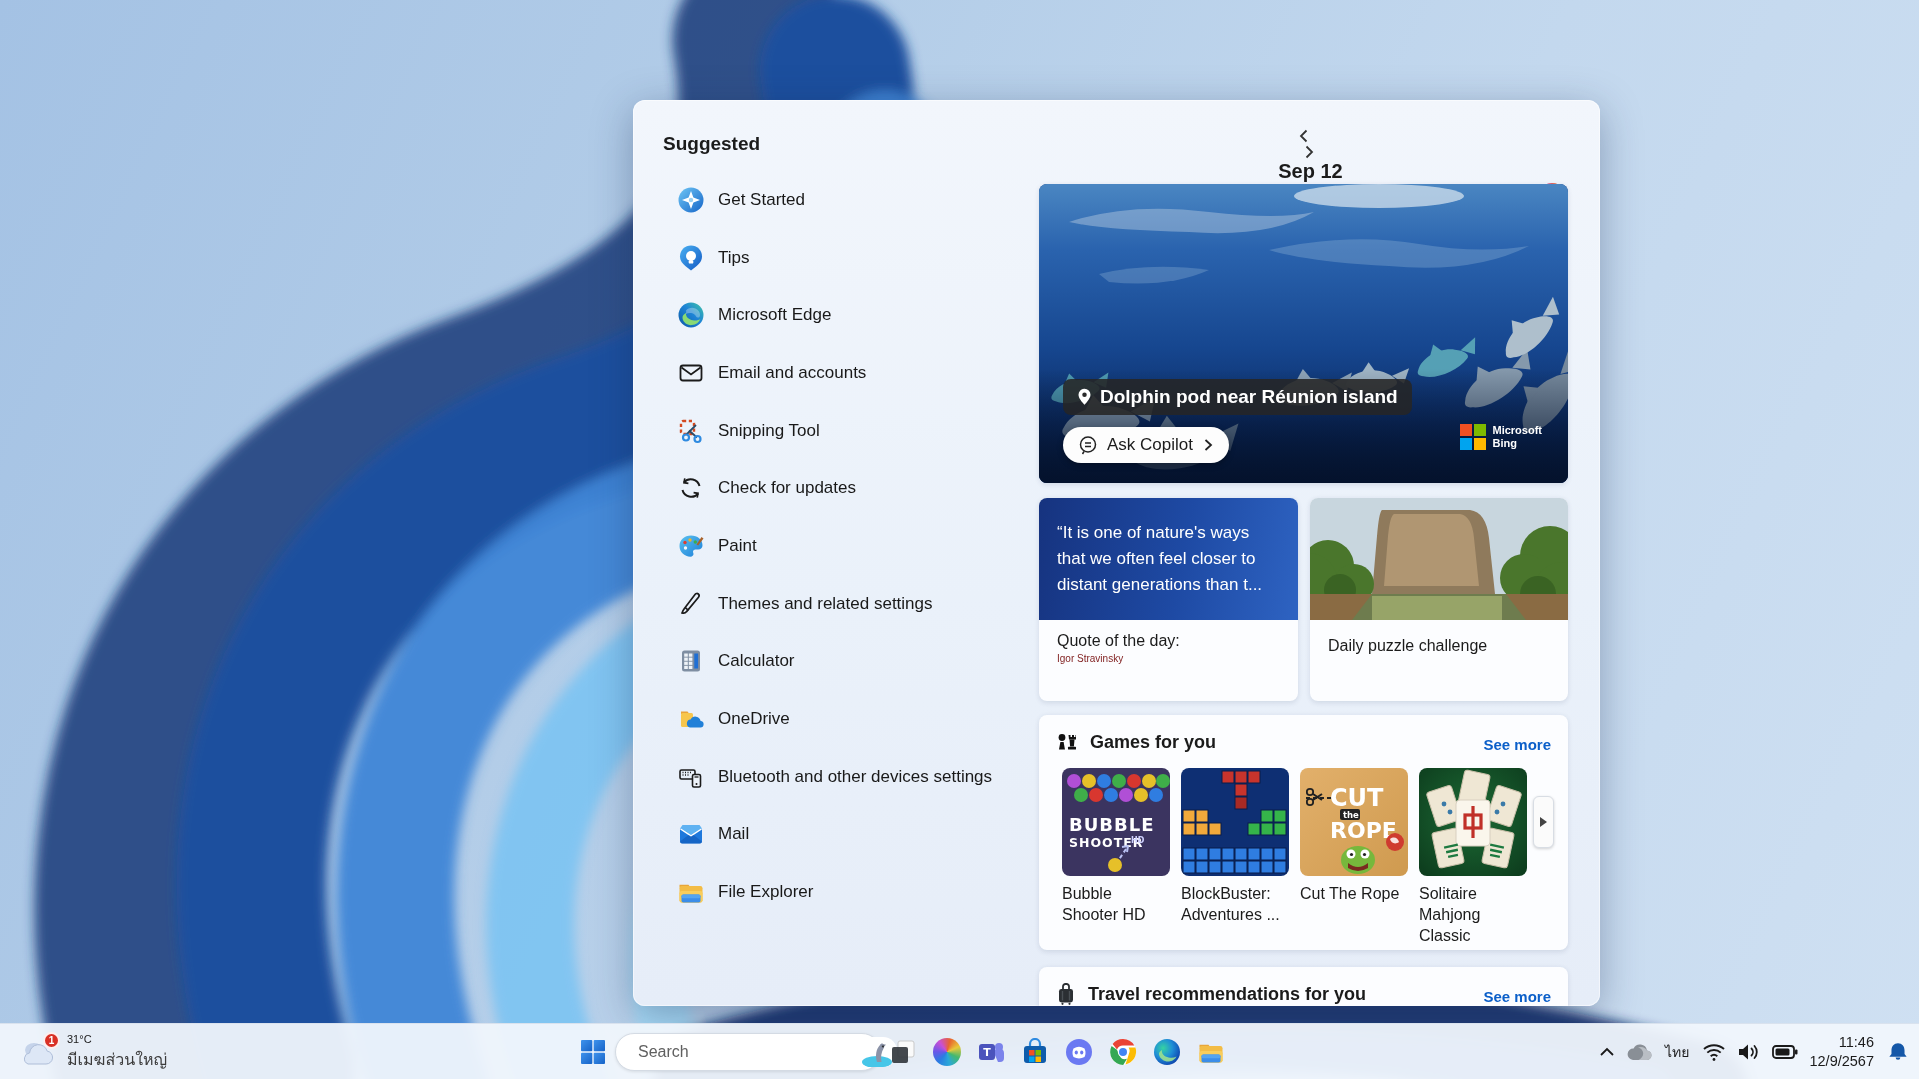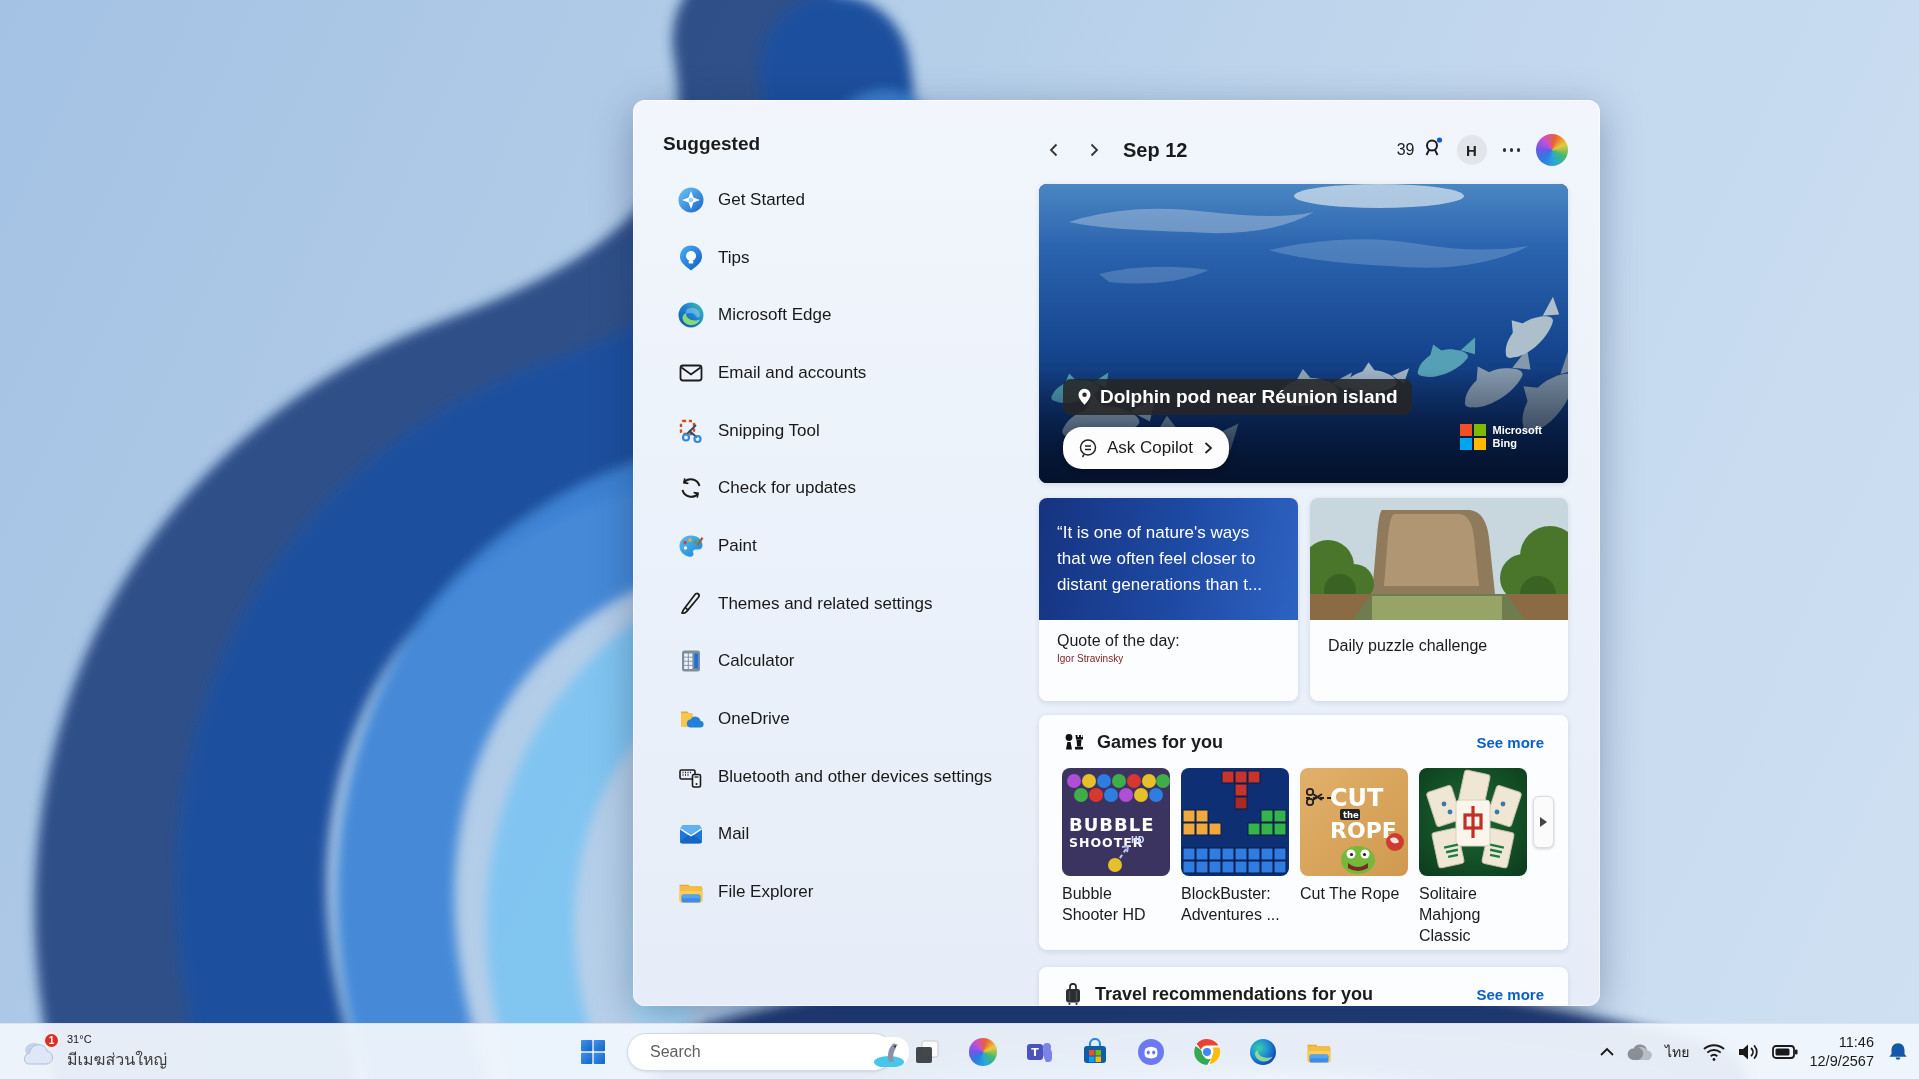--- a/index.html
+++ b/index.html
@@ -19,41 +19,41 @@
   .suggested { position:absolute; left:0; top:0; width:406px; height:100%; }
   .sg-title { position:absolute; left:30px; top:33px; font-size:19px; font-weight:700; color:#1b1b1b; }
   .app-list { position:absolute; left:44px; top:71px; list-style:none; }
   .app-item { height:57.7px; display:flex; align-items:center; gap:13px; cursor:default; }
   .app-item .ic { width:28px; height:28px; flex:0 0 28px; display:flex; }
   .app-item .lb { font-size:17px; color:#191919; white-space:nowrap; }
 
   
   .widgets { position:absolute; left:406px; top:0; width:529px; height:100%; }
   .w-header { position:absolute; left:0; top:28px; width:529px; height:44px;
-    display:flex; align-items:center; }
+    display:flex; align-items:center;flex-direction:column; }
   .nav-btn { width:30px; height:30px; display:flex; align-items:center; justify-content:center; border-radius:6px; }
   .w-date { font-size:20px; font-weight:700; color:#1b1b1b; margin-left:14px; }
   .hd-right { margin-left:auto; display:flex; align-items:center; gap:13px; }
   .pts { font-size:16px; color:#1b1b1b; margin-right:-6px; }
   .avatar { width:30px; height:30px; border-radius:50%; background:#e2e5e9;
     display:flex; align-items:center; justify-content:center;
     font-size:15px; font-weight:700; color:#222; }
   .dots { display:flex; gap:3.5px; padding:0 3px; }
   .dots i { width:3.5px; height:3.5px; border-radius:50%; background:#333; }
   .copilot { width:32px; height:32px; border-radius:50%;
     background:conic-gradient(from 220deg,#2a7de1,#6a58e8,#c94fd6,#e8632f,#e8c93a,#43b86f,#2aa8d8,#2a7de1); }
 
   .card { position:absolute; border-radius:8px; background:#fcfdff;
     box-shadow:0 1.5px 5px rgba(30,50,90,.12); overflow:hidden; }
   .hero { left:0; top:84px; width:529px; height:299px; background:#123c86; }
   .hero svg.bg { position:absolute; inset:0; }
   .pin-pill { position:absolute; left:24px; top:195px; height:36px; display:flex; align-items:center;
     gap:8px; padding:0 14px; border-radius:8px; background:rgba(38,38,38,.88); }
   .pin-pill span { color:#fff; font-size:19px; font-weight:700; }
-  .ask-pill { position:absolute; left:24px; top:243px; height:42px; display:flex; align-items:center;
+  .ask-pill { position:absolute; left:24px; top:243px; height:36px; display:flex; align-items:center;
     gap:9px; padding:14px 15px; border-radius:19px; background:#fdfdfd;
     box-shadow:0 2px 6px rgba(0,0,0,.3); }
   .ask-pill span { color:#1b1b1b; font-size:17px; }
   .bing-brand { position:absolute; right:26px; top:240px; display:flex; gap:7px; align-items:center; }
   .mslogo { display:grid; grid-template-columns:12px 12px; grid-template-rows:12px 12px; gap:1.5px; }
   .mslogo i:nth-child(1){background:#f25022}.mslogo i:nth-child(2){background:#7fba00}
   .mslogo i:nth-child(3){background:#00a4ef}.mslogo i:nth-child(4){background:#ffb900}
   .bing-txt { color:#fff; font-size:11px; font-weight:700; line-height:1.15; }
 
   .quote { left:0; top:398px; width:259px; height:203px; }
@@ -61,21 +61,21 @@
     background:linear-gradient(100deg,#16337f 0%,#1e4aa4 55%,#2e63c2 100%); }
   .quote-top p { color:#fff; font-size:17px; line-height:1.52; }
   .quote-bot { padding:12px 18px 0; }
   .quote-lab { font-size:16px; color:#1b1b1b; }
   .quote-auth { font-size:10px; color:#7f1d1d; margin-top:3px; }
 
   .puzzle { left:271px; top:398px; width:258px; height:203px; }
   .puzzle-lab { padding:13px 18px 0; font-size:16px; color:#1b1b1b; }
 
   .games { left:0; top:615px; width:529px; height:235px; }
-  .sec-head { display:flex; align-items:center; gap:12px; padding:16px 24px 0; }
+  .sec-head { display:flex; align-items:flex-end; gap:12px; padding:16px 17px 0; }
   .sec-title { font-size:18px; font-weight:700; color:#1b1b1b; }
   .see-more { margin-left:auto; font-size:15px; font-weight:700; color:#0b5fc9; cursor:pointer; }
   .tiles { position:absolute; left:23px; top:53px; display:flex; gap:11px; }
   .tile { width:108px; }
   .tile-art { width:108px; height:108px; border-radius:8px; overflow:hidden; display:block; }
   .tile-lab { margin-top:8px; font-size:16px; line-height:1.3; color:#1b1b1b; }
   .games-arrow { position:absolute; right:14px; top:81px; width:21px; height:52px;
     background:#fbfbfb; border:1px solid #d8dde4; border-radius:6px;
     display:flex; align-items:center; justify-content:center;
     box-shadow:0 1px 3px rgba(0,0,0,.18); }
@@ -86,21 +86,21 @@
   .taskbar { position:absolute; left:0; bottom:0; width:1919px; height:56px;
     background:rgba(240,246,252,.95); border-top:1px solid #d9e2ee; }
   .weather { position:absolute; left:14px; top:7px; display:flex; align-items:center; gap:9px;
     padding:2px 6px; border-radius:6px; }
   .wx-ic { position:relative; width:38px; height:32px; }
   .wx-badge { position:absolute; right:-2px; top:-4px; width:17px; height:17px; border-radius:50%;
     background:#d93025; border:2px solid #fdeeee; color:#fff; font-size:10px; font-weight:700;
     display:flex; align-items:center; justify-content:center; }
   .wx-temp { font-size:11px; color:#1b1b1b; line-height:1.25; }
   .wx-cond { font-size:16px; color:#3c3c3c; }
-  .tb-center { position:absolute; left:571px; top:0; height:56px; display:flex; align-items:center; gap:12px; }
+  .tb-center { position:absolute; left:571px; top:0; height:56px; display:flex; align-items:center; gap:0; }
   .tb-btn { width:44px; height:44px; border-radius:7px; display:flex; align-items:center; justify-content:center; }
   .search-pill { width:266px; height:38px; border-radius:19px; background:#fff;
     border:1px solid #d4dbe4; box-shadow:0 1px 3px rgba(0,0,0,.1);
     display:flex; align-items:center; gap:8px; padding:0 6px 0 14px; }
   .search-pill input { border:none; outline:none; flex:1; font-size:16px; color:#333;
     font-family:inherit; background:transparent; }
   .search-pill input::placeholder { color:#606060; }
   .sp-img { width:44px; height:30px; border-radius:14px; overflow:hidden; flex:0 0 44px; }
   .tb-right { position:absolute; right:10px; top:0; height:56px; display:flex; align-items:center; gap:11px; }
   .lang { font-size:14px; color:#1b1b1b; padding:0 2px; }

